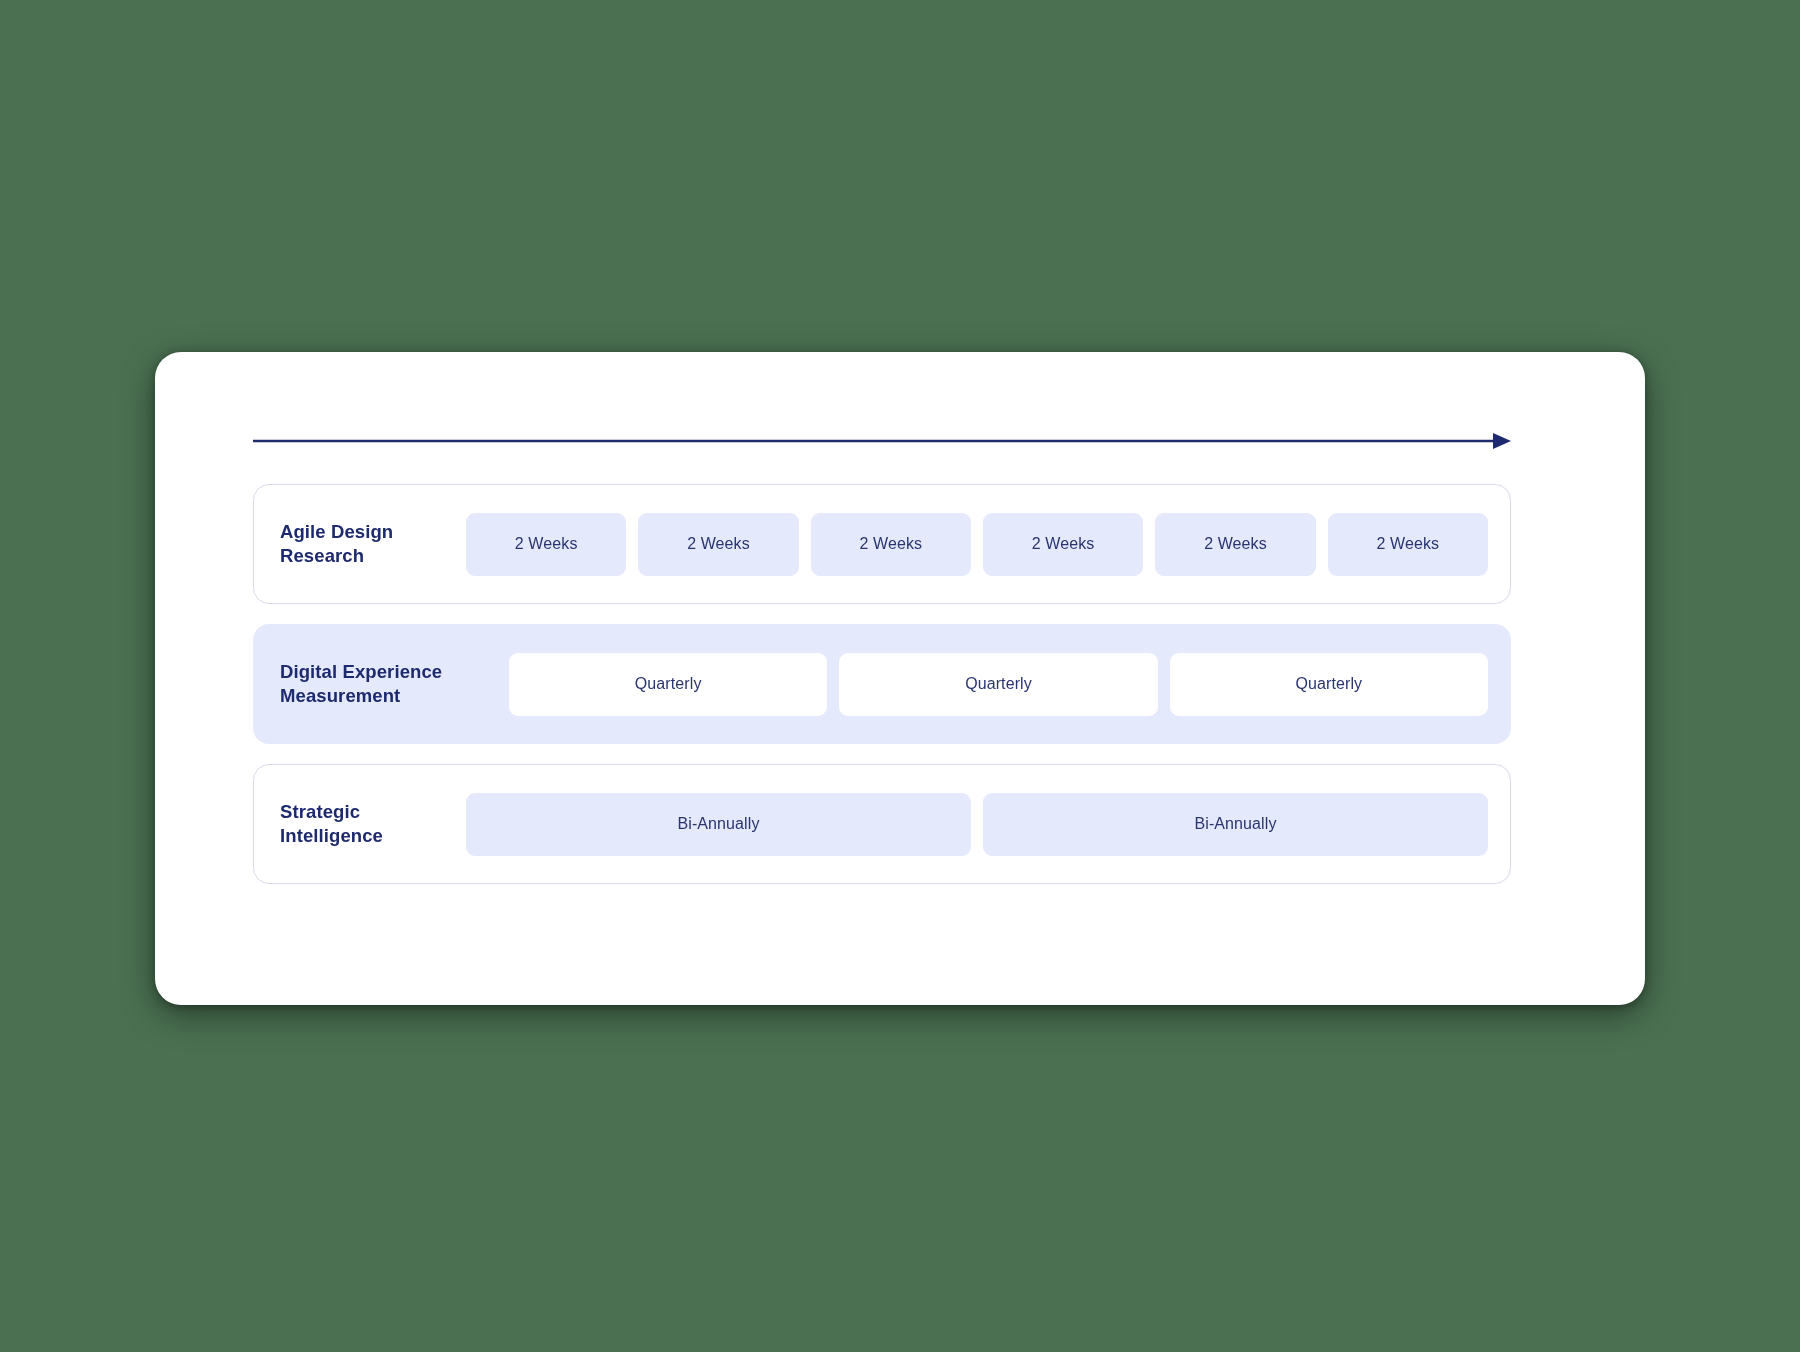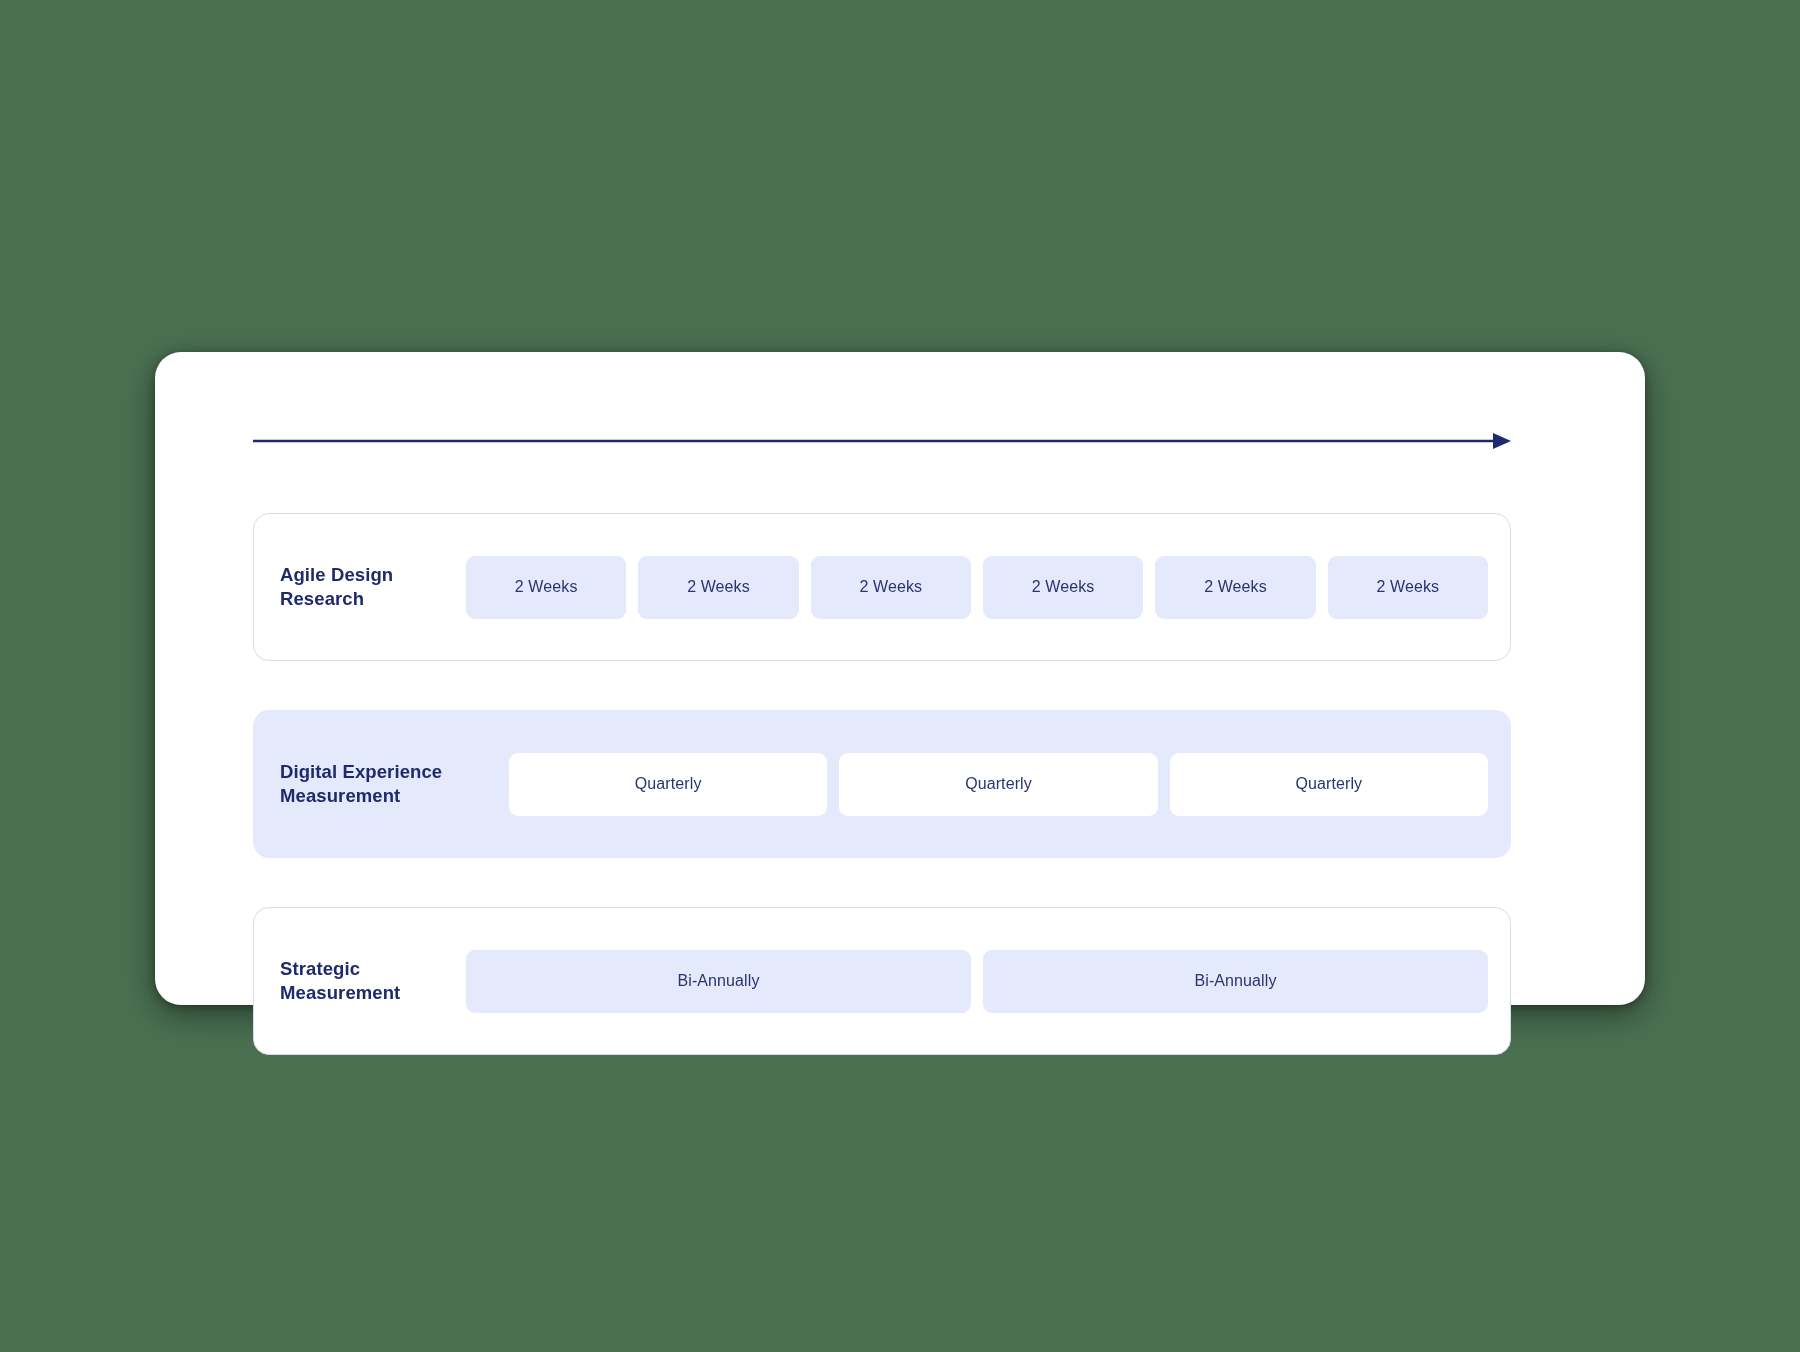--- a/index.html
+++ b/index.html
@@ -53,23 +53,22 @@
   .rows {
     display: flex;
     flex-direction: column;
     gap: 20px;
   }
 
   .row {
     display: flex;
     align-items: center;
     border-radius: 16px;
-    height: 148px;
+    height: 120px;
     padding: 0 22px 0 26px;
-    margin-top: 29px;
   }
 
   .row.light {
     background: #ffffff;
     border: 1px solid #d8dcea;
   }
 
   .row.tinted {
     background: #e4e9fb;
     border: 1px solid transparent;
@@ -139,21 +138,21 @@
       <div class="row tinted">
         <div class="row-label">Digital Experience Measurement</div>
         <div class="pills">
           <div class="pill white">Quarterly</div>
           <div class="pill white">Quarterly</div>
           <div class="pill white">Quarterly</div>
         </div>
       </div>
 
       <div class="row light">
-        <div class="row-label">Strategic Measurement</div>
+        <div class="row-label">Strategic Intelligence</div>
         <div class="pills">
           <div class="pill lav">Bi-Annually</div>
           <div class="pill lav">Bi-Annually</div>
         </div>
       </div>
 
     </div>
   </div>
 </div>
 

